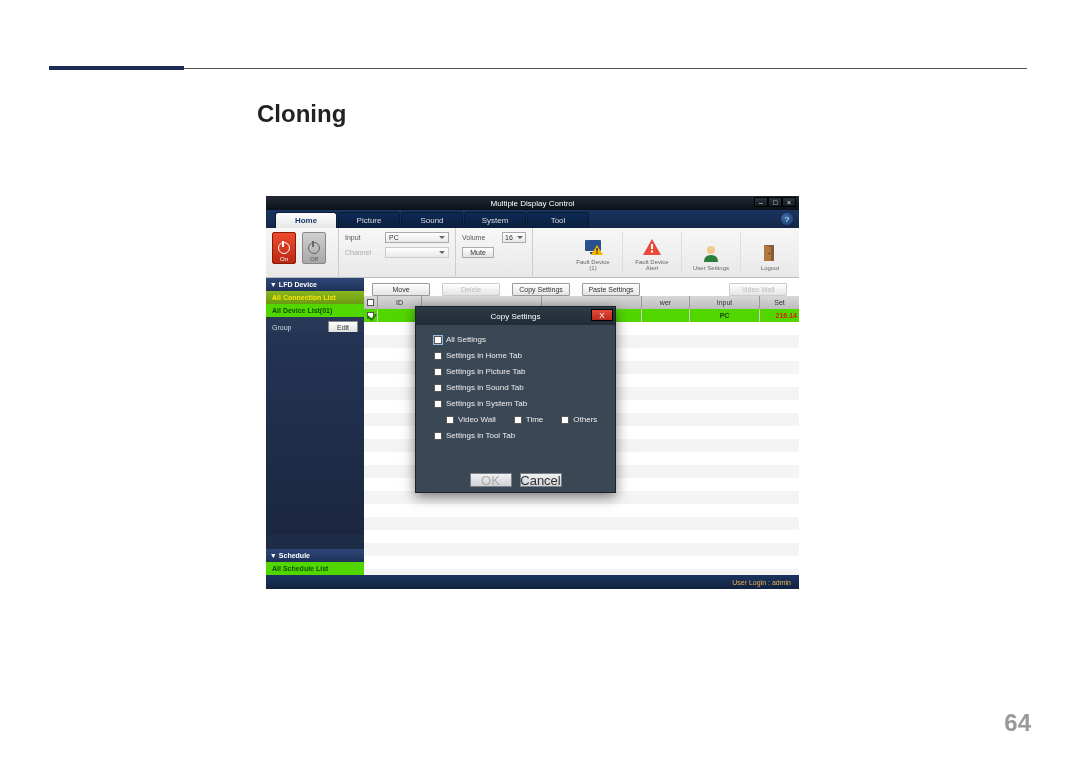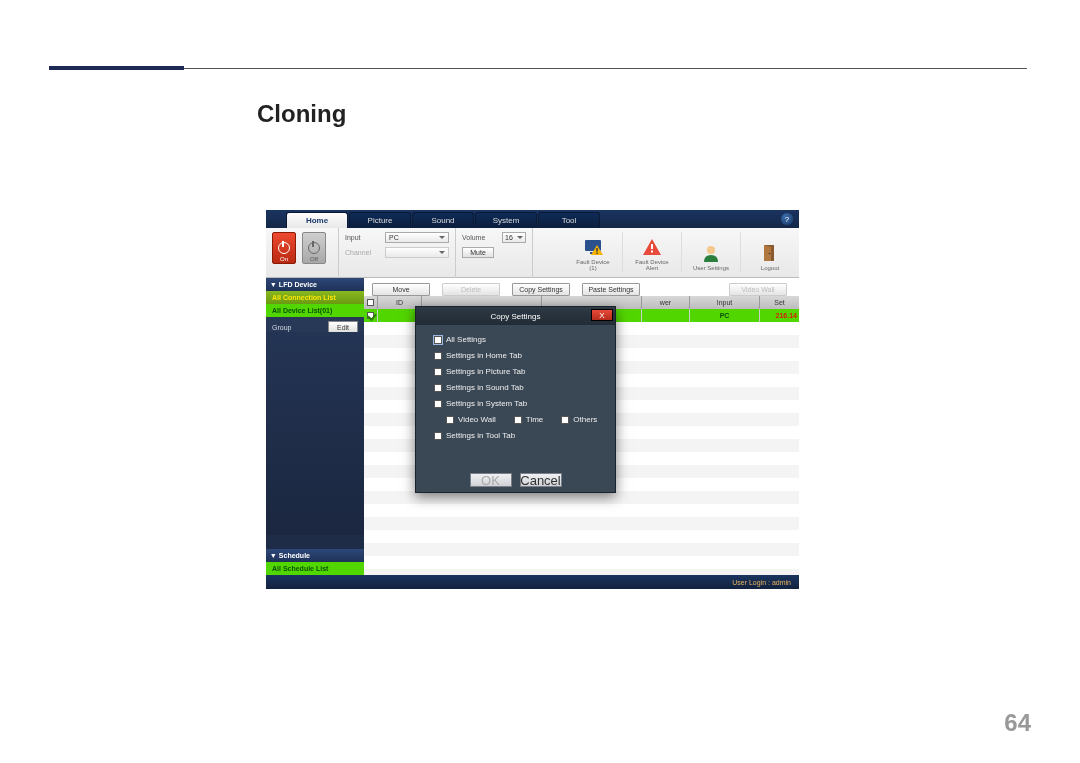--- a/index.html
+++ b/index.html
@@ -14,21 +14,21 @@
 .note .dash{color:#999;margin-right:4px}
 .note .ps{color:#2e6fb3;font-weight:700}
 
 .screenshot{position:absolute;left:266px;top:196px;width:533px;height:393px;font-size:8px;color:#ddd}
 
 .titlebar{position:absolute;left:0;top:0;right:0;height:14px;background:linear-gradient(#232a34,#0b1118);display:flex;align-items:center;justify-content:center}
 .titlebar-text{font-size:8px;color:#fff}
 .titlebar-controls{position:absolute;right:3px;top:1px;display:flex;gap:0}
 .titlebar-btn{width:14px;height:10px;background:linear-gradient(#2a3440,#141b22);border:1px solid #000;display:flex;align-items:center;justify-content:center;font-size:7px;color:#eee;box-sizing:border-box}
 
-.tabbar{position:absolute;left:0;top:14px;right:0;height:18px;background:linear-gradient(#1a3460,#142748);display:flex;padding-left:20px}
+.tabbar{position:absolute;left:0;top:14px;right:0;height:18px;background:linear-gradient(#1a3460,#142748);display:flex;padding-left:9px}
 .tab{width:62px;height:16px;margin-top:2px;margin-right:1px;background:linear-gradient(#0e2a56,#0b1f3e);border-radius:3px 3px 0 0;display:flex;align-items:center;justify-content:center;font-size:8px;color:#ddd;border:1px solid #0a1a34;border-bottom:none;box-sizing:border-box}
 .tab.active{background:linear-gradient(#fdfdfd,#e8e8e8);color:#1a3a6e;font-weight:700}
 .help-icon{position:absolute;right:6px;top:3px;width:12px;height:12px;border-radius:50%;background:radial-gradient(circle at 35% 30%,#3a6ba8,#1a3a6e);display:flex;align-items:center;justify-content:center;font-size:8px;color:#fff}
 
 .toolbar{position:absolute;left:0;top:32px;right:0;height:50px;background:linear-gradient(#f7f7f7,#e8e8e8);box-shadow:inset 0 -1px 0 #bbb;display:flex}
 .tool-section{border-right:1px solid #ccc;display:flex;align-items:flex-start;padding:4px 6px;height:100%;box-sizing:border-box}
 .power-btn{width:24px;height:32px;background:linear-gradient(#ed4a2f,#b92a12);border:1px solid #8a1a00;border-radius:2px;margin-right:6px;display:flex;flex-direction:column;align-items:center;justify-content:flex-end;padding-bottom:1px;box-sizing:border-box}
 .power-btn .icon{width:10px;height:10px;border:1.5px solid #fff;border-radius:50%;margin-bottom:2px;position:relative}
 .power-btn .icon::after{content:"";position:absolute;left:3px;top:-2px;width:2px;height:6px;background:#fff}
 .power-btn .lbl{font-size:6px;color:#fff}
@@ -102,20 +102,28 @@
 <body>
 
 <div class="page">
   <div class="header-line"></div>
   <div class="header-line-accent"></div>
 
   <div class="heading">Cloning</div>
 
   <div class="screenshot">
 
+    <div class="titlebar">
+      <span class="titlebar-text">Multiple Display Control</span>
+      <div class="titlebar-controls">
+        <div class="titlebar-btn">–</div>
+        <div class="titlebar-btn">□</div>
+        <div class="titlebar-btn">×</div>
+      </div>
+    </div>
 
     <div class="tabbar">
       <div class="tab active">Home</div>
       <div class="tab">Picture</div>
       <div class="tab">Sound</div>
       <div class="tab">System</div>
       <div class="tab">Tool</div>
       <div class="help-icon">?</div>
     </div>
 

